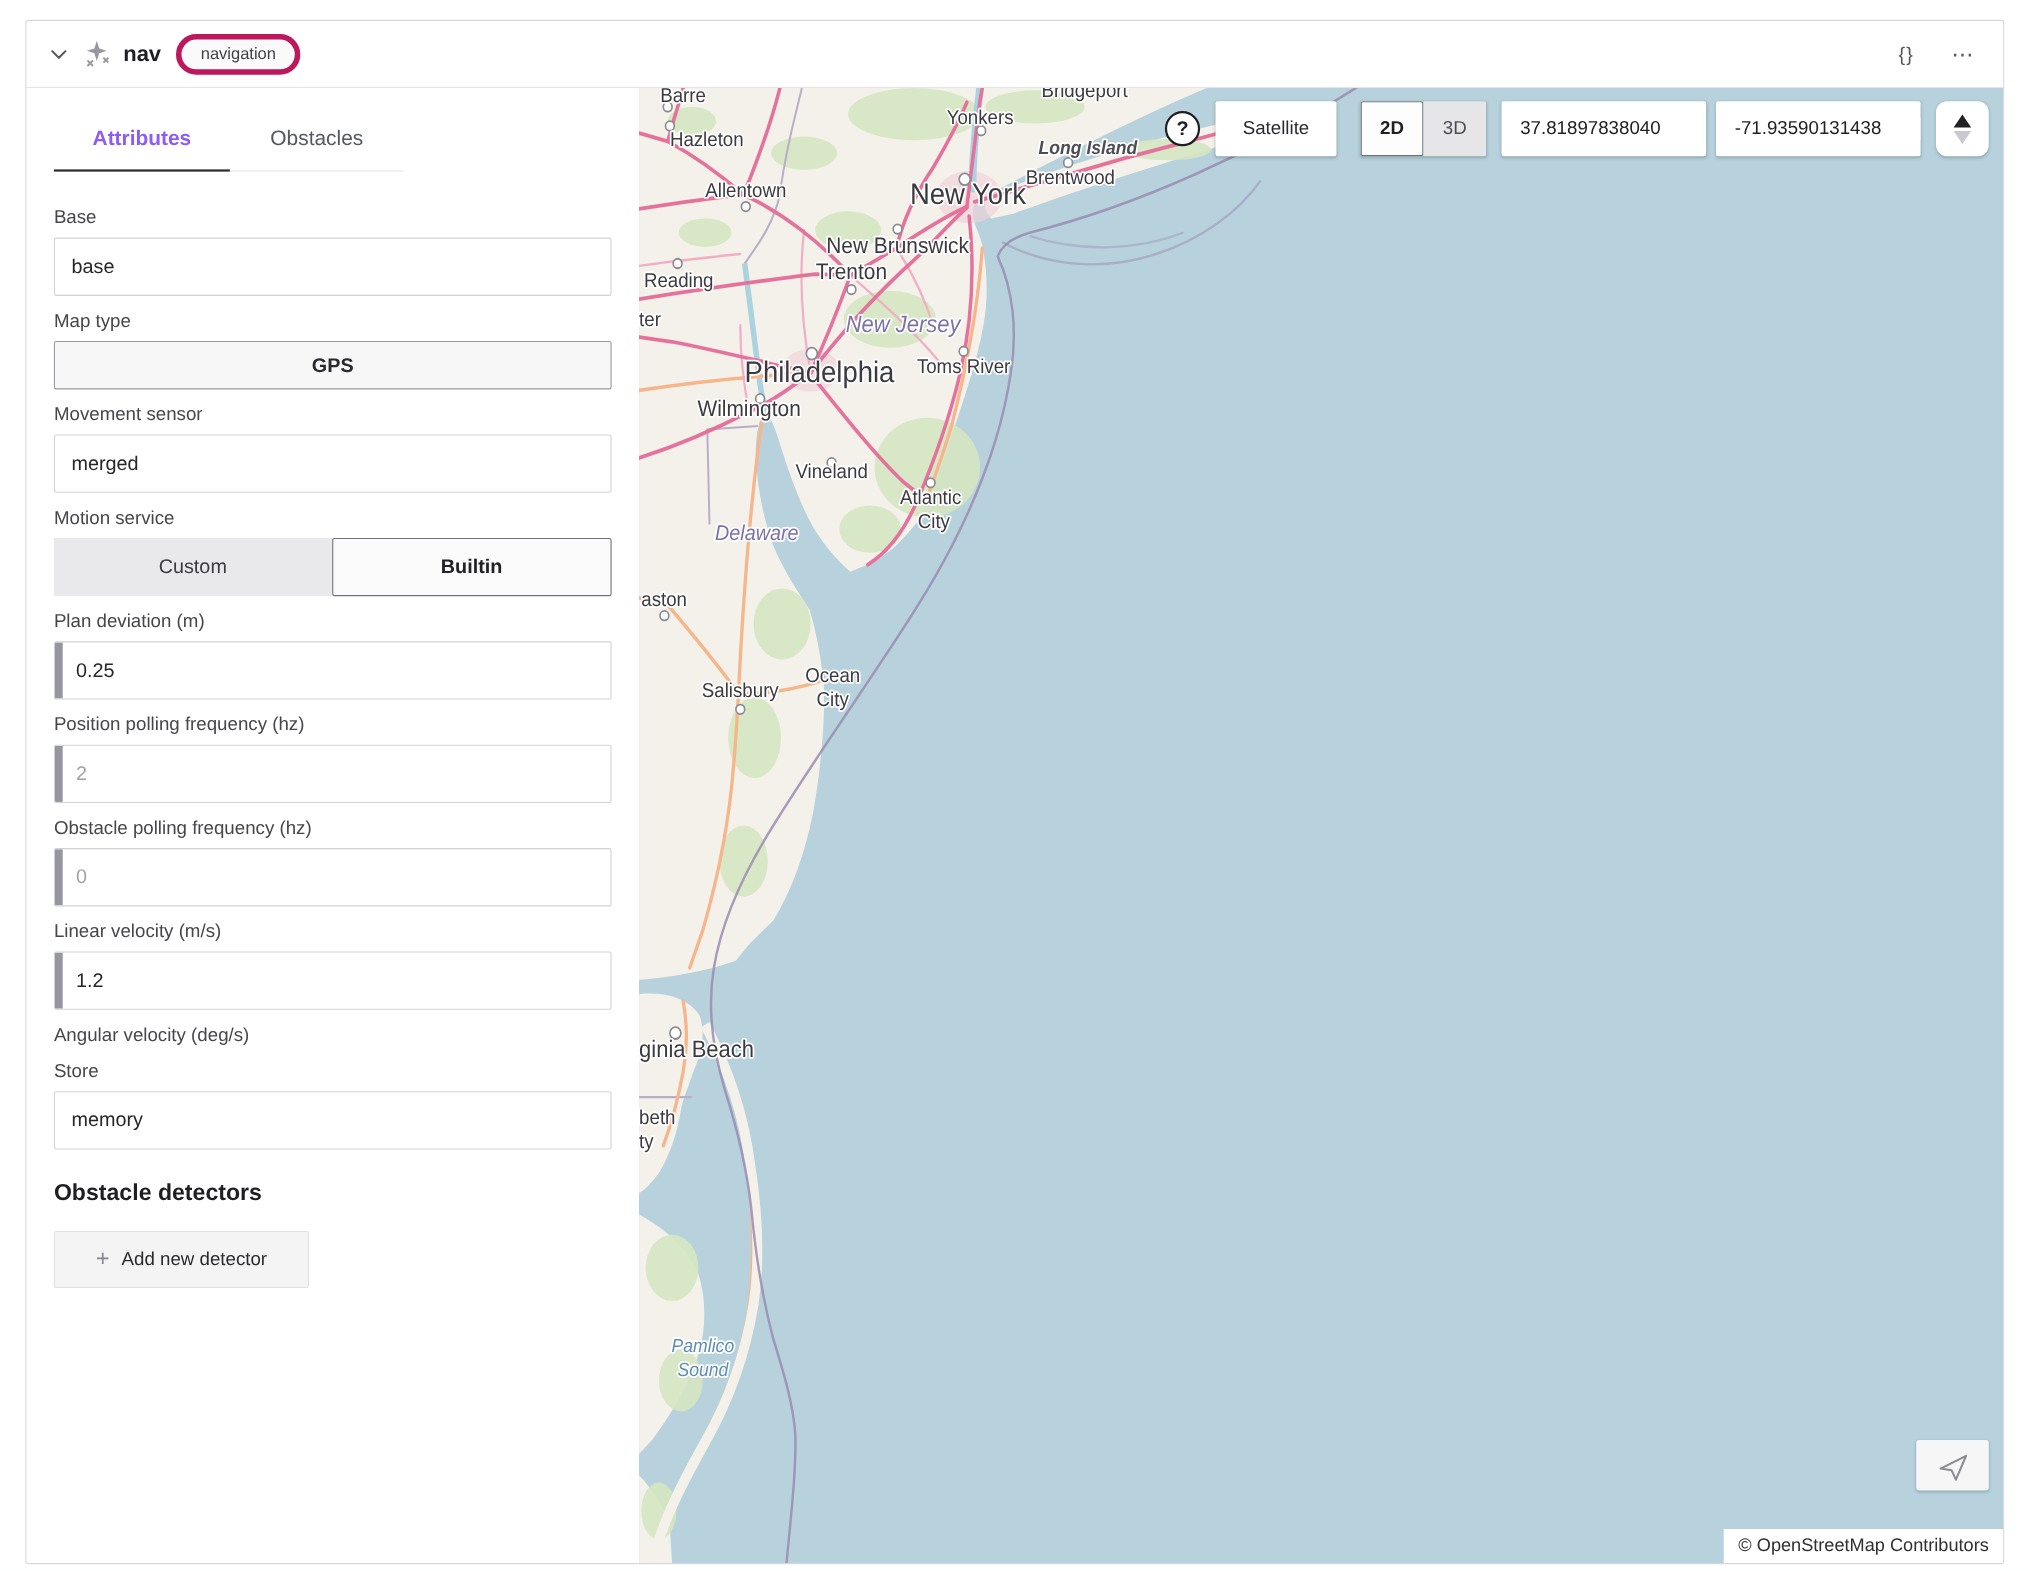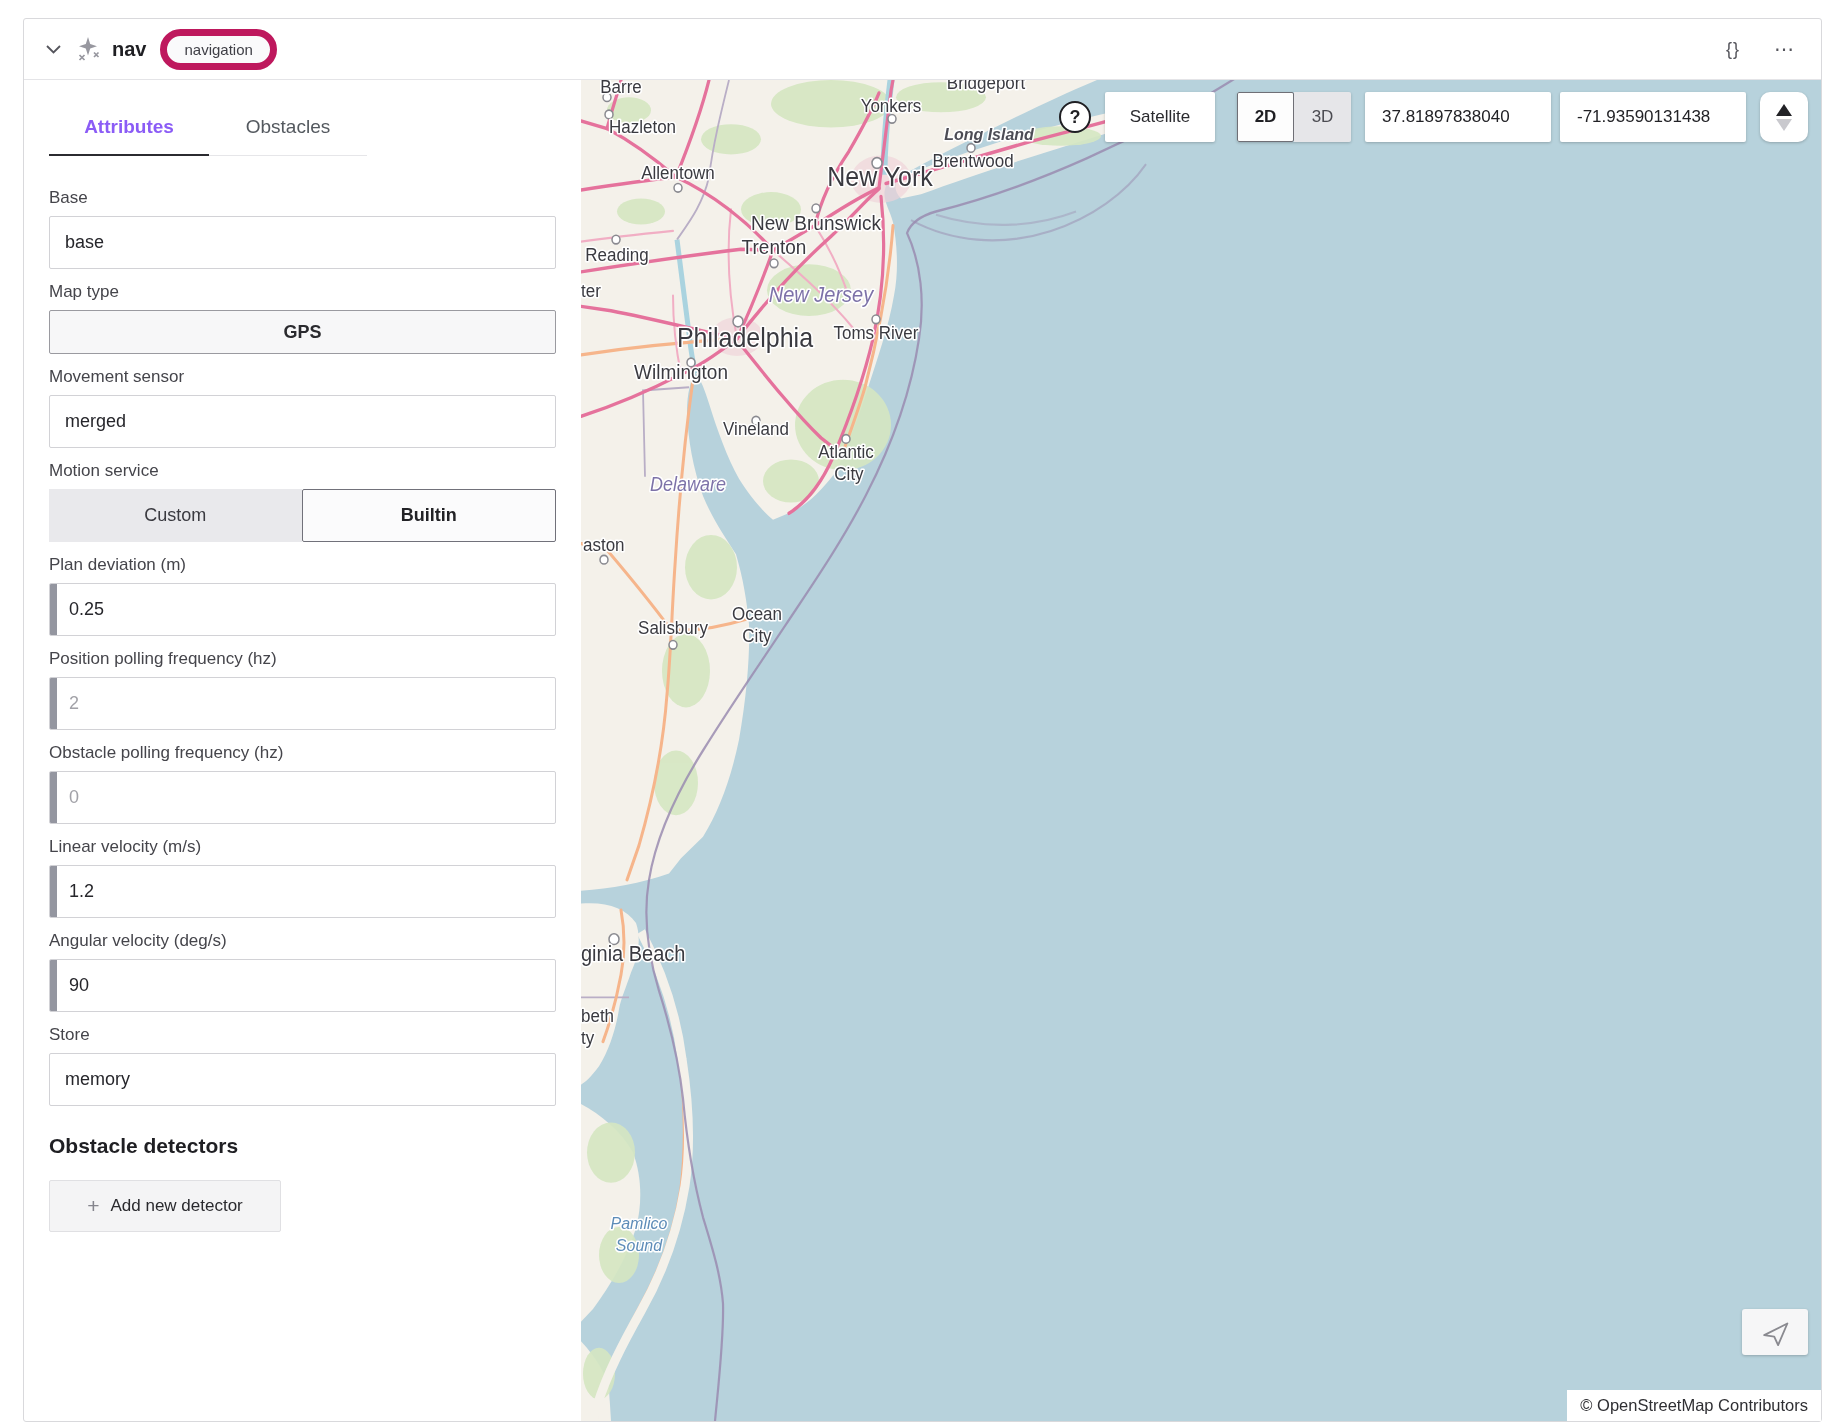--- a/index.html
+++ b/index.html
@@ -3,21 +3,21 @@
 <meta charset="utf-8">
 <style>
   * { box-sizing: border-box; margin: 0; padding: 0; }
   html,body { width:1844px; height:1428px; background:#ffffff; font-family:"Liberation Sans",sans-serif; overflow:hidden; }
   .card { position:absolute; left:23px; top:18px; width:1799px; height:1404px; background:#fff; border:1px solid #d9d9dc; border-radius:3px; display:flex; flex-direction:column; }
   
   .card-header { height:61px; border-bottom:1px solid #e4e4e7; display:flex; align-items:center; padding:0 24px 0 18px; flex:0 0 auto; }
   .hdr-chevron { width:22px; height:22px; display:flex; align-items:center; justify-content:center; cursor:pointer; color:#55555c; }
   .hdr-sparkle { margin-left:10px; width:28px; height:28px; display:flex; align-items:center; justify-content:center; }
   .hdr-title { margin-left:10px; font-size:20px; font-weight:bold; color:#1f1f23; }
-  .hdr-badge { margin-left:14px; font-size:15px; color:#3f3f46; border:7px solid #be185d; background:#fafafb; border-radius:999px; padding:6px 17px; line-height:1; }
+  .hdr-badge { margin-left:14px; font-size:15px; color:#3f3f46; border:5px solid #be185d; background:#fafafb; border-radius:999px; padding:6px 17px; line-height:1; }
   .hdr-spacer { flex:1; }
   .hdr-code { font-size:18px; color:#55555c; letter-spacing:1px; cursor:pointer; padding:4px 6px; }
   .hdr-menu { margin-left:26px; font-size:20px; color:#55555c; cursor:pointer; letter-spacing:1px; padding:4px 2px; }
   
   .content { display:flex; flex:1 1 auto; min-height:0; }
   .left-panel { width:557px; flex:0 0 557px; padding:26px 25px 0 25px; overflow:hidden; }
   
   .tabs { display:flex; width:318px; }
   .tab { flex:0 0 auto; text-align:center; padding:10px 0 16px 0; font-size:19px; cursor:pointer; }
   .tab.active { width:160px; font-weight:bold; color:#8b5cf6; border-bottom:2px solid #2b2b30; }
@@ -138,24 +138,20 @@
         <input type="text" placeholder="0" style="">
       </div>
 
       <div class="field-label">Linear velocity (m/s)</div>
       <div class="num-input">
         <span class="num-bar"></span>
         <input type="text" value="1.2" style="">
       </div>
 
       <div class="field-label">Angular velocity (deg/s)</div>
-      <div class="num-input">
-        <span class="num-bar"></span>
-        <input type="text" value="90" style="">
-      </div>
 
       <div class="field-label">Store</div>
       <div class="text-input">
         <input type="text" value="memory" style="">
       </div>
 
       <div class="section-heading">Obstacle detectors</div>
       <div class="add-detector">
         <span class="plus-glyph">+</span>
         <span>Add new detector</span>

